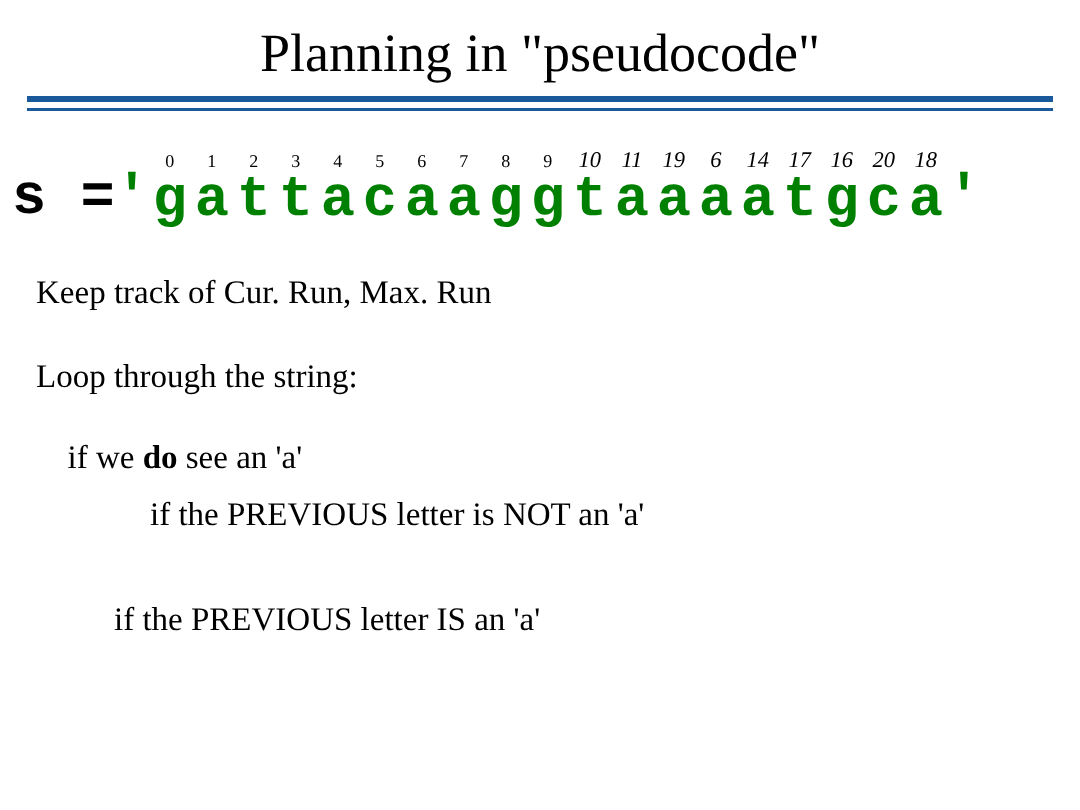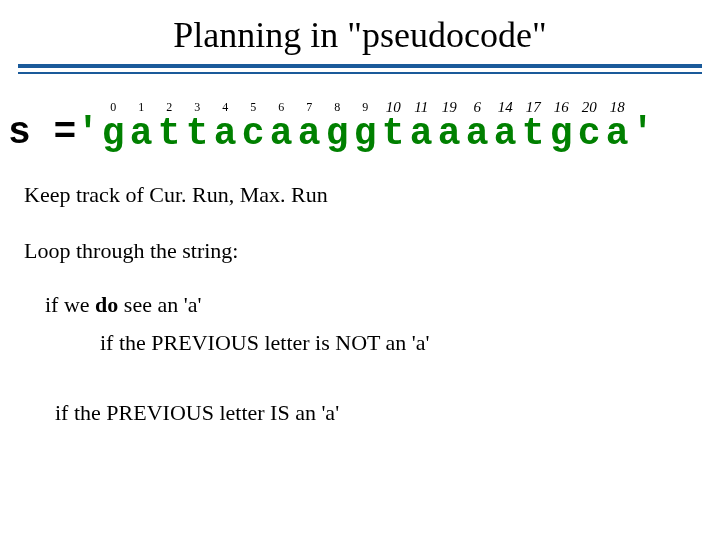--- a/index.html
+++ b/index.html
@@ -84,21 +84,21 @@
     color: #008000;
   }
   .bodytext {
     font-size: 22px;
     padding-left: 24px;
   }
   .bt1 { margin-top: 28px; }
   .bt2 { margin-top: 30px; }
   .bt3 { margin-top: 28px; padding-left: 45px; }
   .bt4 { margin-top: 12px; padding-left: 100px; }
-  .bt5 { margin-top: 44px; padding-left: 55px; }
+  .bt5 { margin-top: 44px; padding-left: 76px; }
   .bold { font-weight: bold; }
 </style>
 </head>
 <body>
 
 <div class="title">Planning in "pseudocode"</div>
 
 <div class="rule">
   <div class="thick"></div>
   <div class="gap"></div>

